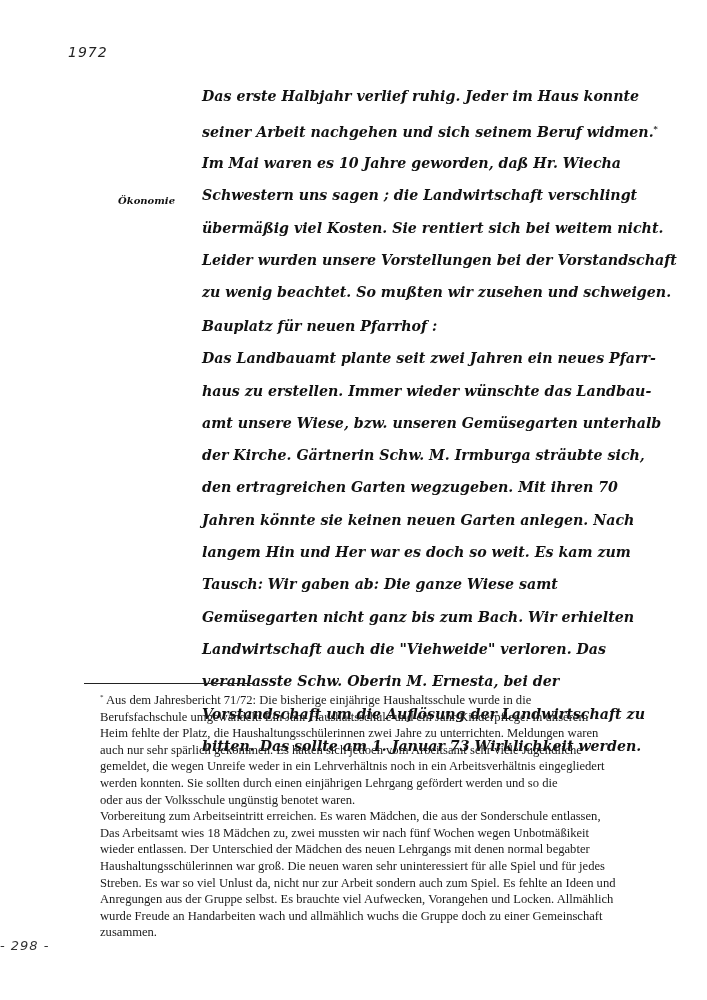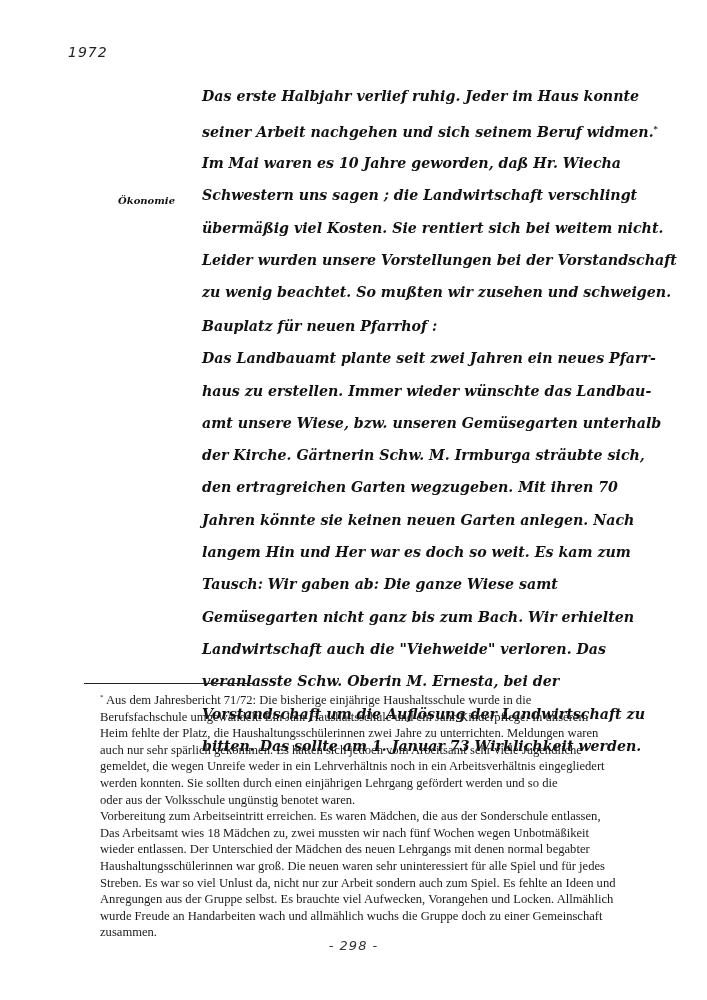--- a/index.html
+++ b/index.html
@@ -23,21 +23,21 @@
   .bau { top: 310px; }
   sup.mark { font-size: 8px; vertical-align: 6px; font-style: normal; }
   .rule { position: absolute; left: 84px; top: 683px; width: 171px; height: 1px; background: #222; }
   .foot {
     position: absolute; left: 100px; top: 689px; width: 560px;
     font-family: "Liberation Serif", serif; font-size: 12.6px; line-height: 16.6px; color: #1a1a1a;
   }
   .foot .fl { white-space: nowrap; }
   .foot sup { font-size: 7px; vertical-align: 5px; }
   .pageno {
-    position: absolute; left: 0; width: 707px; top: 938px; text-align: center;
+    position: absolute; left: 0; width: 707px; top: 938px; text-align: left;
     font-family: "DejaVu Sans", sans-serif; font-style: italic; font-size: 13px; color: #333; letter-spacing: 1px;
   }
 </style>
 </head>
 <body>
 
 <div class="year">1972</div>
 
 <div class="block hand intro">
   <div class="line">Das erste Halbjahr verlief ruhig. Jeder im Haus konnte</div>

